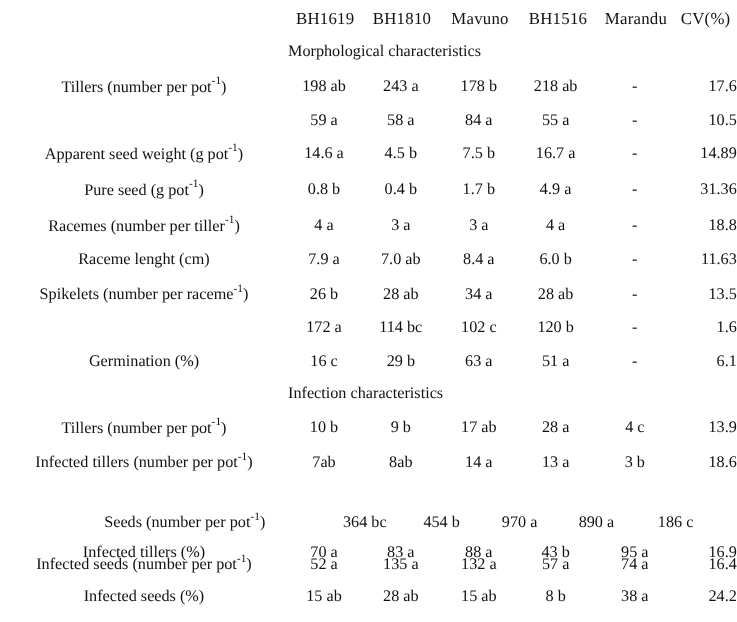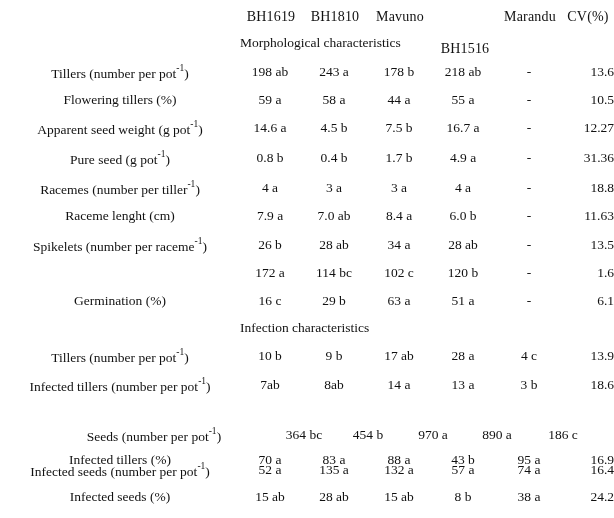--- a/index.html
+++ b/index.html
@@ -34,54 +34,53 @@
   .c4 { left: 498px; width: 62px; }
   .c5 { left: 560px; width: 54px; text-align: right !important; padding-right: 0; }
 </style>
 </head>
 <body>
 
 <div class="hdr">
   <span style="left:2px;width:58px;">BH1619</span>
   <span style="left:66px;width:58px;">BH1810</span>
   <span style="left:130px;width:60px;">Mavuno</span>
-  <span style="left:196px;width:58px;margin-top:32px;">BH1516</span>
+  <span style="left:196px;width:58px;">BH1516</span>
   <span style="left:258px;width:64px;">Marandu</span>
   <span style="left:326px;width:44px;">CV(%)</span>
 </div>
 
 <div class="section" style="top:35px;">Morphological characteristics</div>
 
 <div id="sec0">
     <div class="row" style="top: 62px;">
       <span class="label"><span>Tillers (number per pot</span><sup>-1</sup><span>)</span></span>
       <span class="cell c0">198 ab</span>
       <span class="cell c1">243 a</span>
       <span class="cell c2">178 b</span>
       <span class="cell c3">218 ab</span>
       <span class="cell c4">-</span>
-      <span class="cell c5">13.6</span>
+      <span class="cell c5">17.6</span>
     </div>
     <div class="row" style="top: 90px;">
-      <span class="label"><span>Flowering tillers (%)</span></span>
       <span class="cell c0">59 a</span>
       <span class="cell c1">58 a</span>
-      <span class="cell c2">44 a</span>
+      <span class="cell c2">84 a</span>
       <span class="cell c3">55 a</span>
       <span class="cell c4">-</span>
       <span class="cell c5">10.5</span>
     </div>
     <div class="row" style="top: 118px;">
       <span class="label"><span>Apparent seed weight (g pot</span><sup>-1</sup><span>)</span></span>
       <span class="cell c0">14.6 a</span>
       <span class="cell c1">4.5 b</span>
       <span class="cell c2">7.5 b</span>
       <span class="cell c3">16.7 a</span>
       <span class="cell c4">-</span>
-      <span class="cell c5">12.27</span>
+      <span class="cell c5">14.89</span>
     </div>
     <div class="row" style="top: 148px;">
       <span class="label"><span>Pure seed (g pot</span><sup>-1</sup><span>)</span></span>
       <span class="cell c0">0.8 b</span>
       <span class="cell c1">0.4 b</span>
       <span class="cell c2">1.7 b</span>
       <span class="cell c3">4.9 a</span>
       <span class="cell c4">-</span>
       <span class="cell c5">31.36</span>
     </div>

